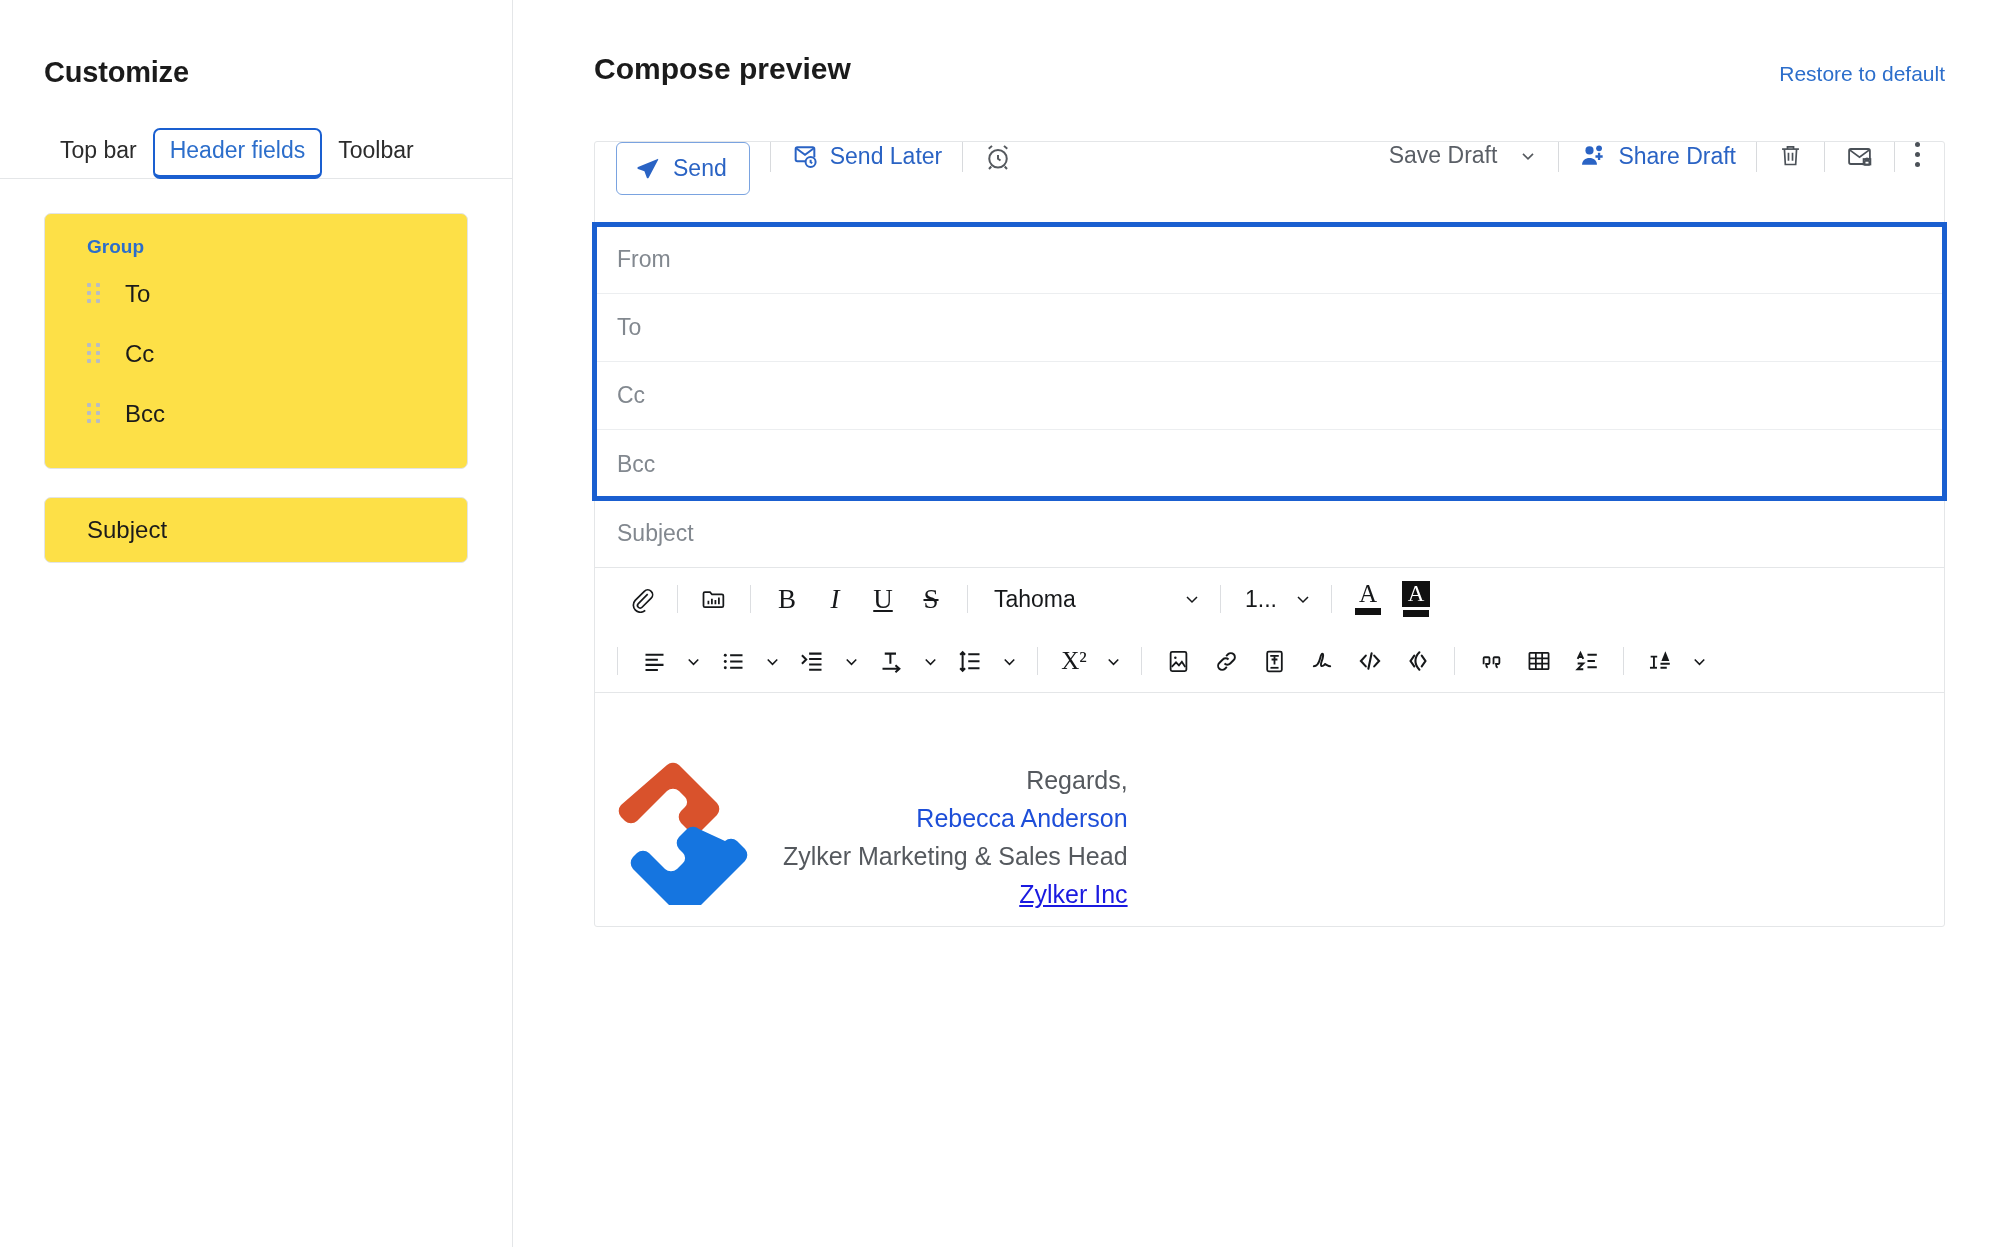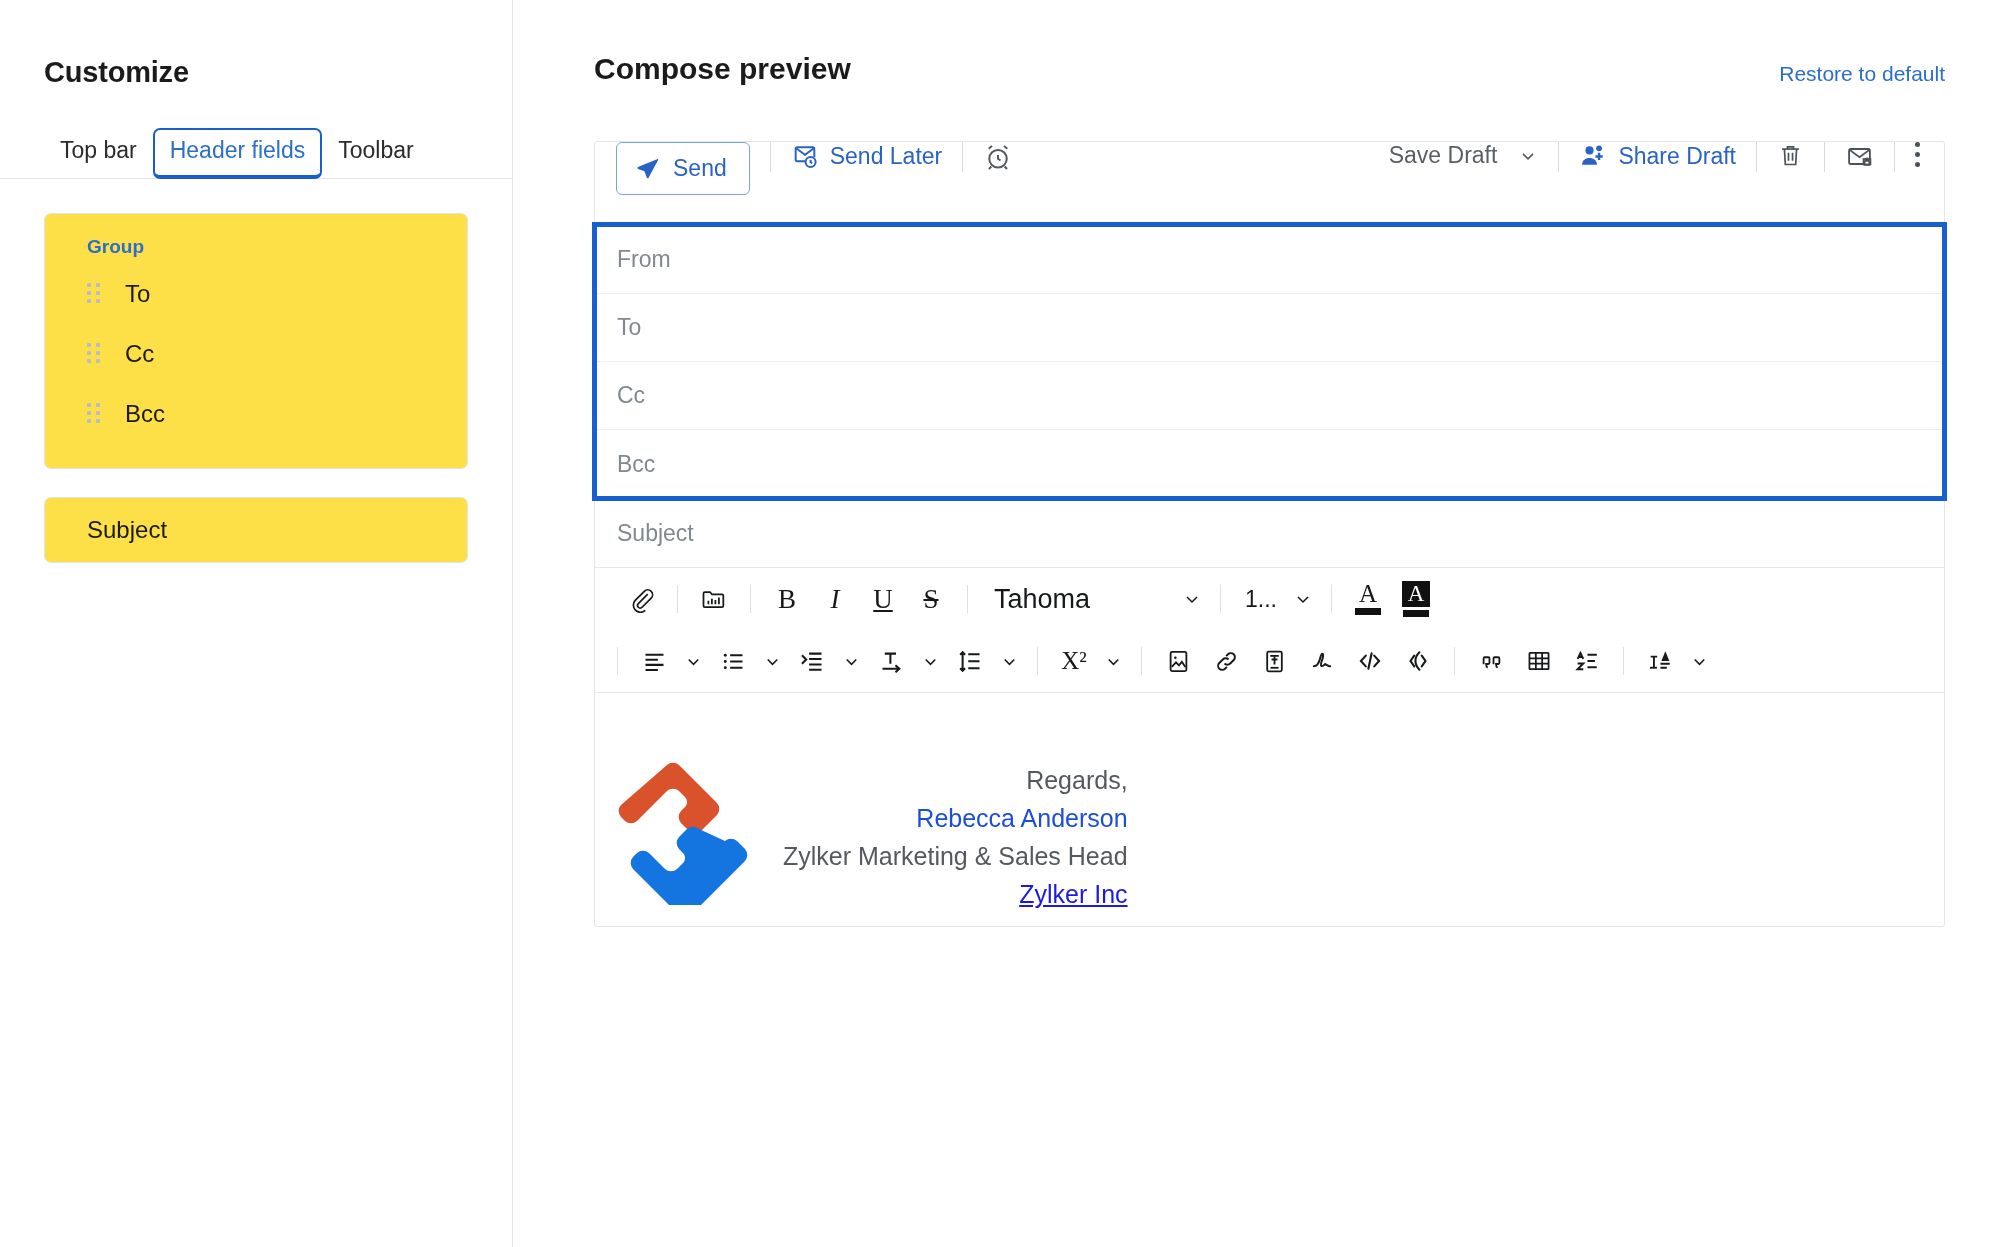--- a/index.html
+++ b/index.html
@@ -207,21 +207,21 @@
     gap: 0;
   }
   .fmt-btn {
     display: inline-flex; align-items: center; justify-content: center;
     min-width: 48px; height: 46px;
     cursor: pointer;
     color: #16181a;
   }
   .fmt-sep { width: 1px; height: 28px; background: #dcdee1; margin: 0 12px; flex: 0 0 1px; }
   .font-name {
-    font-size: 27px; color: #16181a;
+    font-size: 23px; color: #16181a;
     padding-left: 14px;
     width: 196px;
     cursor: pointer;
   }
   .font-size {
     font-size: 23px; color: #16181a;
     padding-left: 12px;
     width: 54px;
     cursor: pointer;
   }

